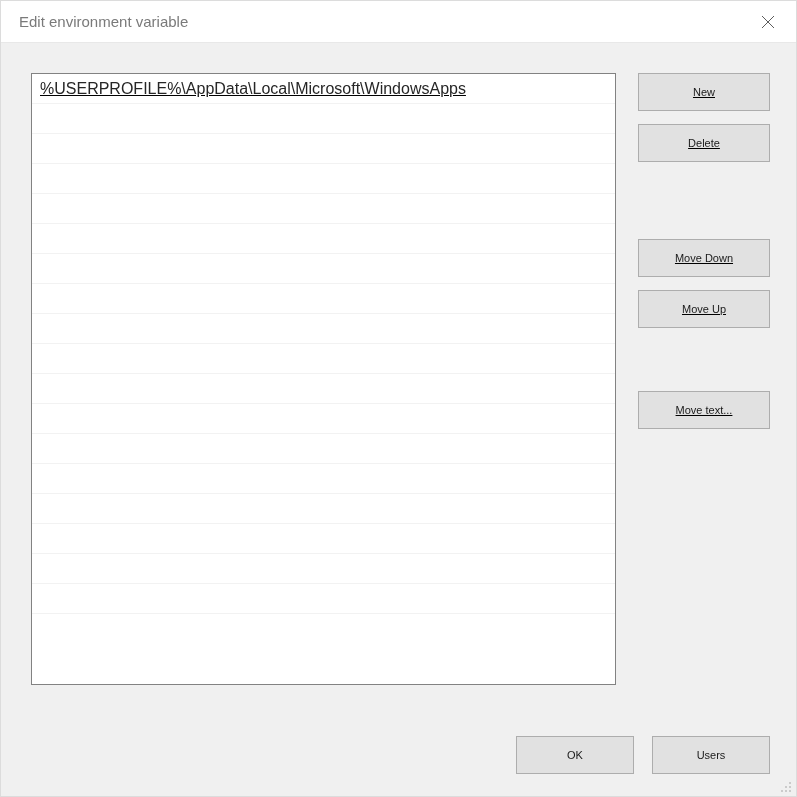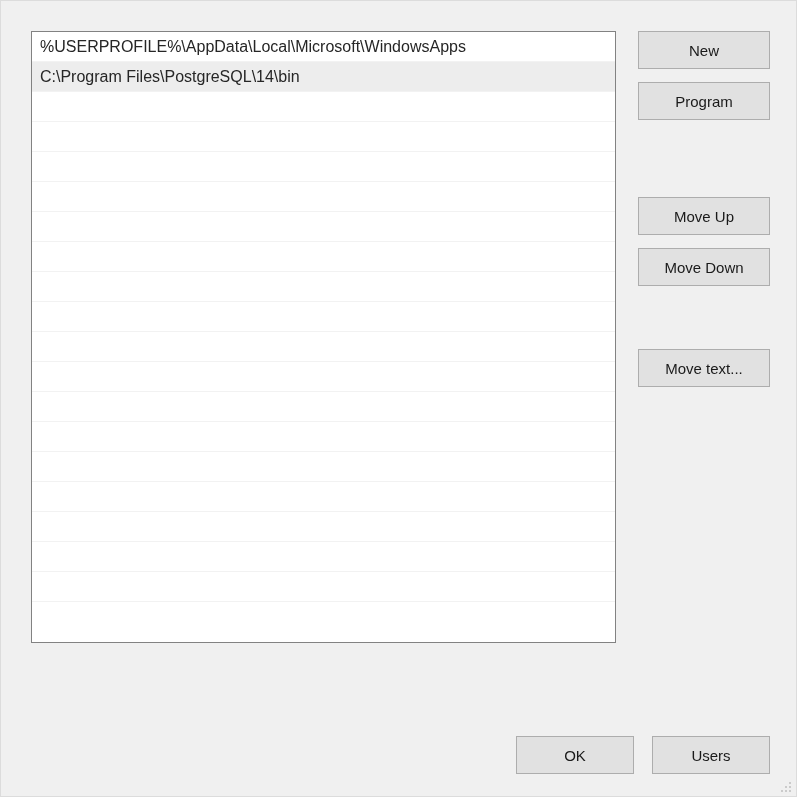--- a/index.html
+++ b/index.html
@@ -55,20 +55,21 @@
       flex: 1;
       background: #f0f0f0;
       padding: 30px 26px 22px 30px;
       display: flex;
       flex-direction: column;
     }
     .main-row {
       display: flex;
       gap: 22px;
       flex: 1;
+      text-decoration: underline;
     }
     .listbox {
       flex: 1;
       background: #ffffff;
       border: 1px solid #828282;
       height: 612px;
       overflow: hidden;
     }
     .list-row {
       height: 30px;
@@ -92,21 +93,21 @@
       width: 132px;
       display: flex;
       flex-direction: column;
     }
     .win-button {
       height: 38px;
       background: #e1e1e1;
       border: 1px solid #adadad;
       color: #1a1a1a;
       font-family: inherit;
-      font-size: 15px;
+      font-size: 11px;
       cursor: pointer;
       display: flex;
       align-items: center;
       justify-content: center;
       margin-bottom: 13px;
     }
     .gap-medium {
       height: 64px;
     }
     .gap-small {
@@ -133,27 +134,35 @@
     }
     .dialog {
       position: relative;
     }
   </style>
 </head>
 <body>
 
 <div class="dialog">
 
+  <div class="titlebar">
+    <span>Edit environment variable</span>
+    <div class="close-btn">
+      <svg viewBox="0 0 14 14">
+        <line x1="1" y1="1" x2="13" y2="13"></line>
+        <line x1="13" y1="1" x2="1" y2="13"></line>
+      </svg>
+    </div>
+  </div>
 
   <div class="content-pane">
     <div class="main-row">
 
       <div class="listbox" id="listbox">
           <div class="list-row">%USERPROFILE%\AppData\Local\Microsoft\WindowsApps</div>
-          <div class="list-row selected">C:\Program Files\PostgreSQL\14\bin</div>
           <div class="list-row empty"></div>
           <div class="list-row empty"></div>
           <div class="list-row empty"></div>
           <div class="list-row empty"></div>
           <div class="list-row empty"></div>
           <div class="list-row empty"></div>
           <div class="list-row empty"></div>
           <div class="list-row empty"></div>
           <div class="list-row empty"></div>
           <div class="list-row empty"></div>
@@ -161,24 +170,24 @@
           <div class="list-row empty"></div>
           <div class="list-row empty"></div>
           <div class="list-row empty"></div>
           <div class="list-row empty"></div>
           <div class="list-row empty"></div>
           <div class="list-row empty"></div>
         </div>
 
       <div class="side-buttons">
         <button class="win-button">New</button>
-        <button class="win-button">Program</button>
+        <button class="win-button">Delete</button>
         <div class="gap-medium"></div>
+        <button class="win-button">Move Down</button>
         <button class="win-button">Move Up</button>
-        <button class="win-button">Move Down</button>
         <div class="gap-small"></div>
         <button class="win-button">Move text...</button>
       </div>
 
     </div>
 
     <div class="footer-row">
       <button class="win-button">OK</button>
       <button class="win-button">Users</button>
     </div>

